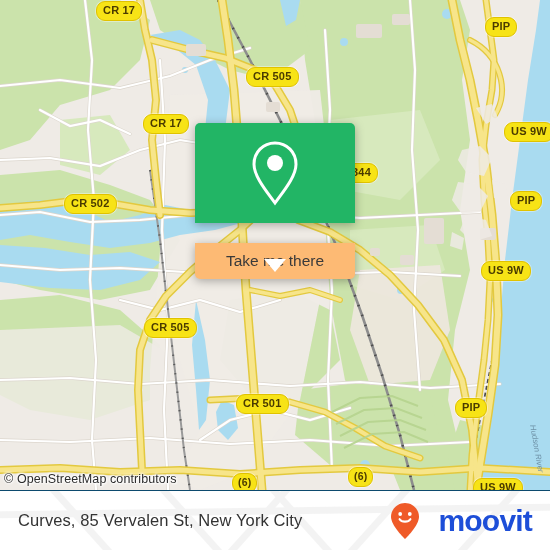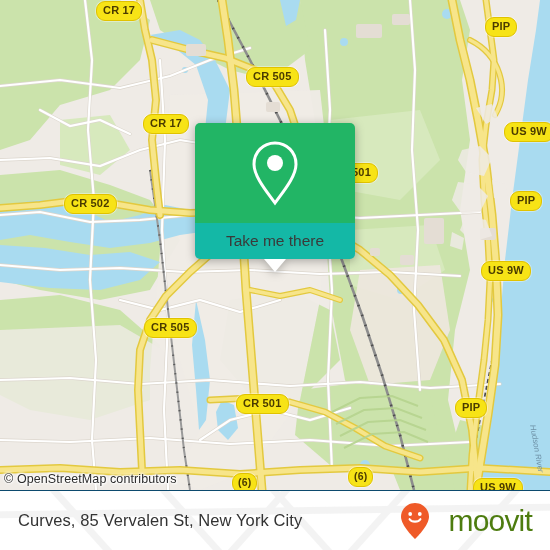--- a/index.html
+++ b/index.html
@@ -66,29 +66,30 @@
   }
   #popup-body {
     background: #22b565;
     height: 100px;
     border-radius: 5px 5px 0 0;
     display: flex;
     align-items: center;
     justify-content: center;
   }
   #popup-action {
-    background: #14b8a6;
+    background: #fdba74;
     height: 36px;
     border-radius: 0 0 5px 5px;
     display: flex;
     align-items: center;
     justify-content: center;
     font-size: 15.5px;
     color: #3a3a3a;
     cursor: pointer;
+    margin-top: 20px;
   }
   #popup-tail {
     position: absolute;
     left: 50%;
     top: 136px;
     margin-left: -11px;
     width: 0; height: 0;
     border-left: 11px solid transparent;
     border-right: 11px solid transparent;
     border-top: 13px solid #ffffff;
@@ -125,22 +126,22 @@
   #logo {
     position: relative;
     display: flex;
     align-items: center;
     gap: 2px;
     z-index: 2;
   }
   #logo-pin { display: block; }
   #logo-text {
     font-size: 30px;
-    font-weight: normal;
-    color: #4d7c0f;
+    font-weight: bold;
+    color: #1d4ed8;
     letter-spacing: -.8px;
     line-height: 1;
     margin-left: 16px;
   }
 
   .vlabel {
     position: absolute;
     font-size: 8px;
     color: #6f93a8;
     transform: rotate(80deg);
@@ -312,21 +313,21 @@
       </g>
     </svg>
 
     <div class="vlabel" style="left:537px; top:424px;">Hudson River</div>
 
     <div class="shield" style="left:96px;  top:1px;">CR 17</div>
     <div class="shield" style="left:246px; top:67px;">CR 505</div>
     <div class="shield" style="left:485px; top:17px;">PIP</div>
     <div class="shield" style="left:143px; top:114px;">CR 17</div>
     <div class="shield" style="left:504px; top:122px;">US 9W</div>
-    <div class="shield" style="left:345px; top:163px;">501</div>
+    <div class="shield" style="left:345px; top:163px;">344</div>
     <div class="shield" style="left:64px;  top:194px;">CR 502</div>
     <div class="shield" style="left:510px; top:191px;">PIP</div>
     <div class="shield" style="left:481px; top:261px;">US 9W</div>
     <div class="shield" style="left:144px; top:318px;">CR 505</div>
     <div class="shield" style="left:236px; top:394px;text-align:center;">CR 501</div>
     <div class="shield" style="left:455px; top:398px;">PIP</div>
     <div class="shield sm" style="left:232px; top:473px;">(6)</div>
     <div class="shield sm" style="left:348px; top:467px;">(6)</div>
     <div class="shield" style="left:473px; top:478px;">US 9W</div>
 

